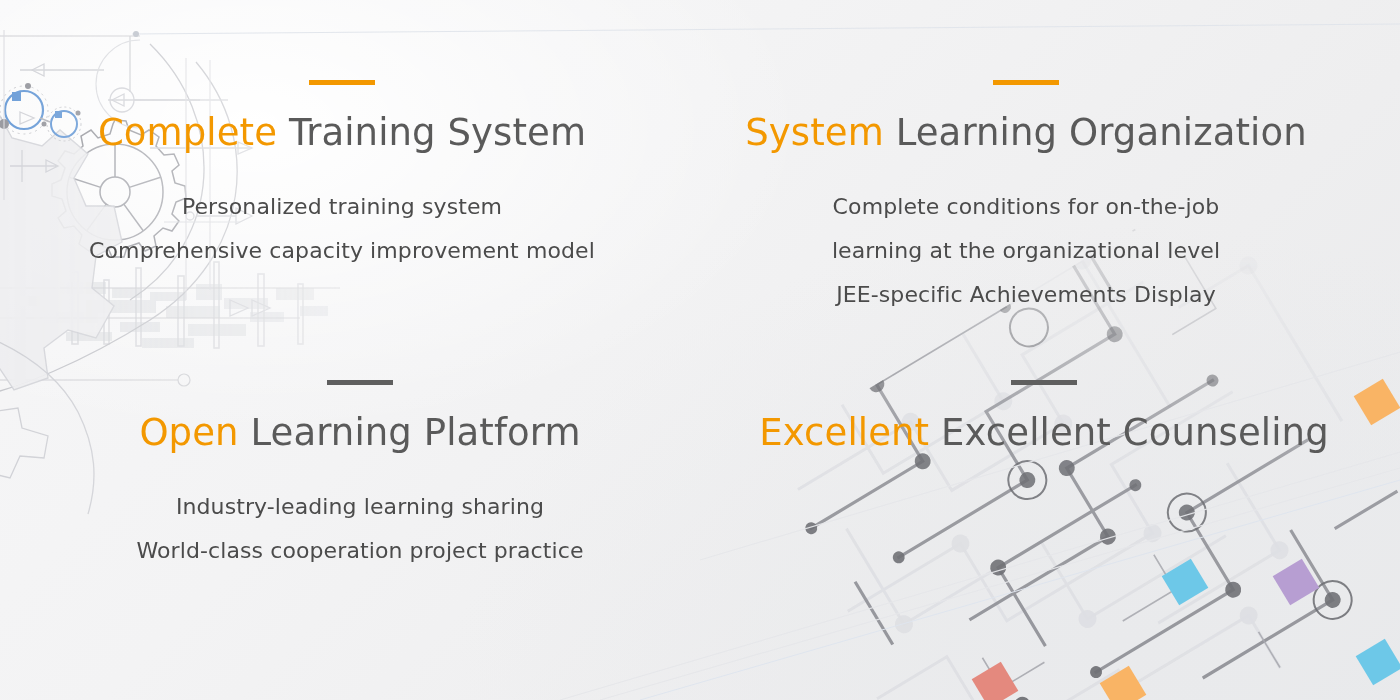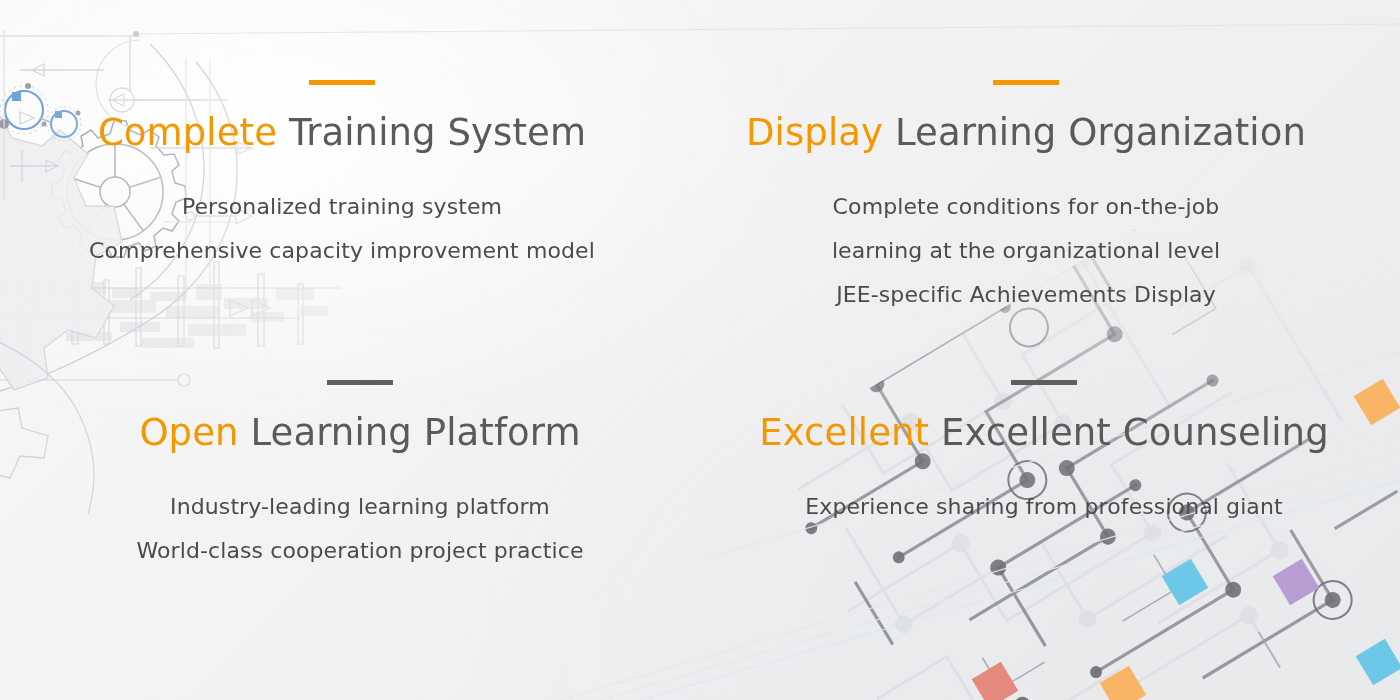--- a/index.html
+++ b/index.html
@@ -346,44 +346,43 @@
       </div>
       <div class="lines">
         <div class="line">Personalized training system</div>
         <div class="line">Comprehensive capacity improvement model</div>
       </div>
     </div>
 
     <div class="panel r1">
       <div class="divider" style="background:#f39800"></div>
       <div class="title">
-        <span class="hl">Display</span><span> Learning Organization</span>
+        <span class="hl">System</span><span> Learning Organization</span>
       </div>
       <div class="lines">
         <div class="line">Complete conditions for on-the-job</div>
         <div class="line">learning at the organizational level</div>
         <div class="line">JEE-specific Achievements Display</div>
       </div>
     </div>
 
     <div class="panel r2">
       <div class="divider" style="background:#5f5f5f"></div>
       <div class="title">
         <span class="hl">Open</span><span> Learning Platform</span>
       </div>
       <div class="lines">
-        <div class="line">Industry-leading learning platform</div>
+        <div class="line">Industry-leading learning sharing</div>
         <div class="line">World-class cooperation project practice</div>
       </div>
     </div>
 
     <div class="panel r2">
       <div class="divider" style="background:#5f5f5f"></div>
       <div class="title">
         <span class="hl">Excellent</span><span> Excellent Counseling</span>
       </div>
       <div class="lines">
-        <div class="line">Experience sharing from professional giant</div>
       </div>
     </div>
 
   </div>
 </div>
 
 </body></html>

